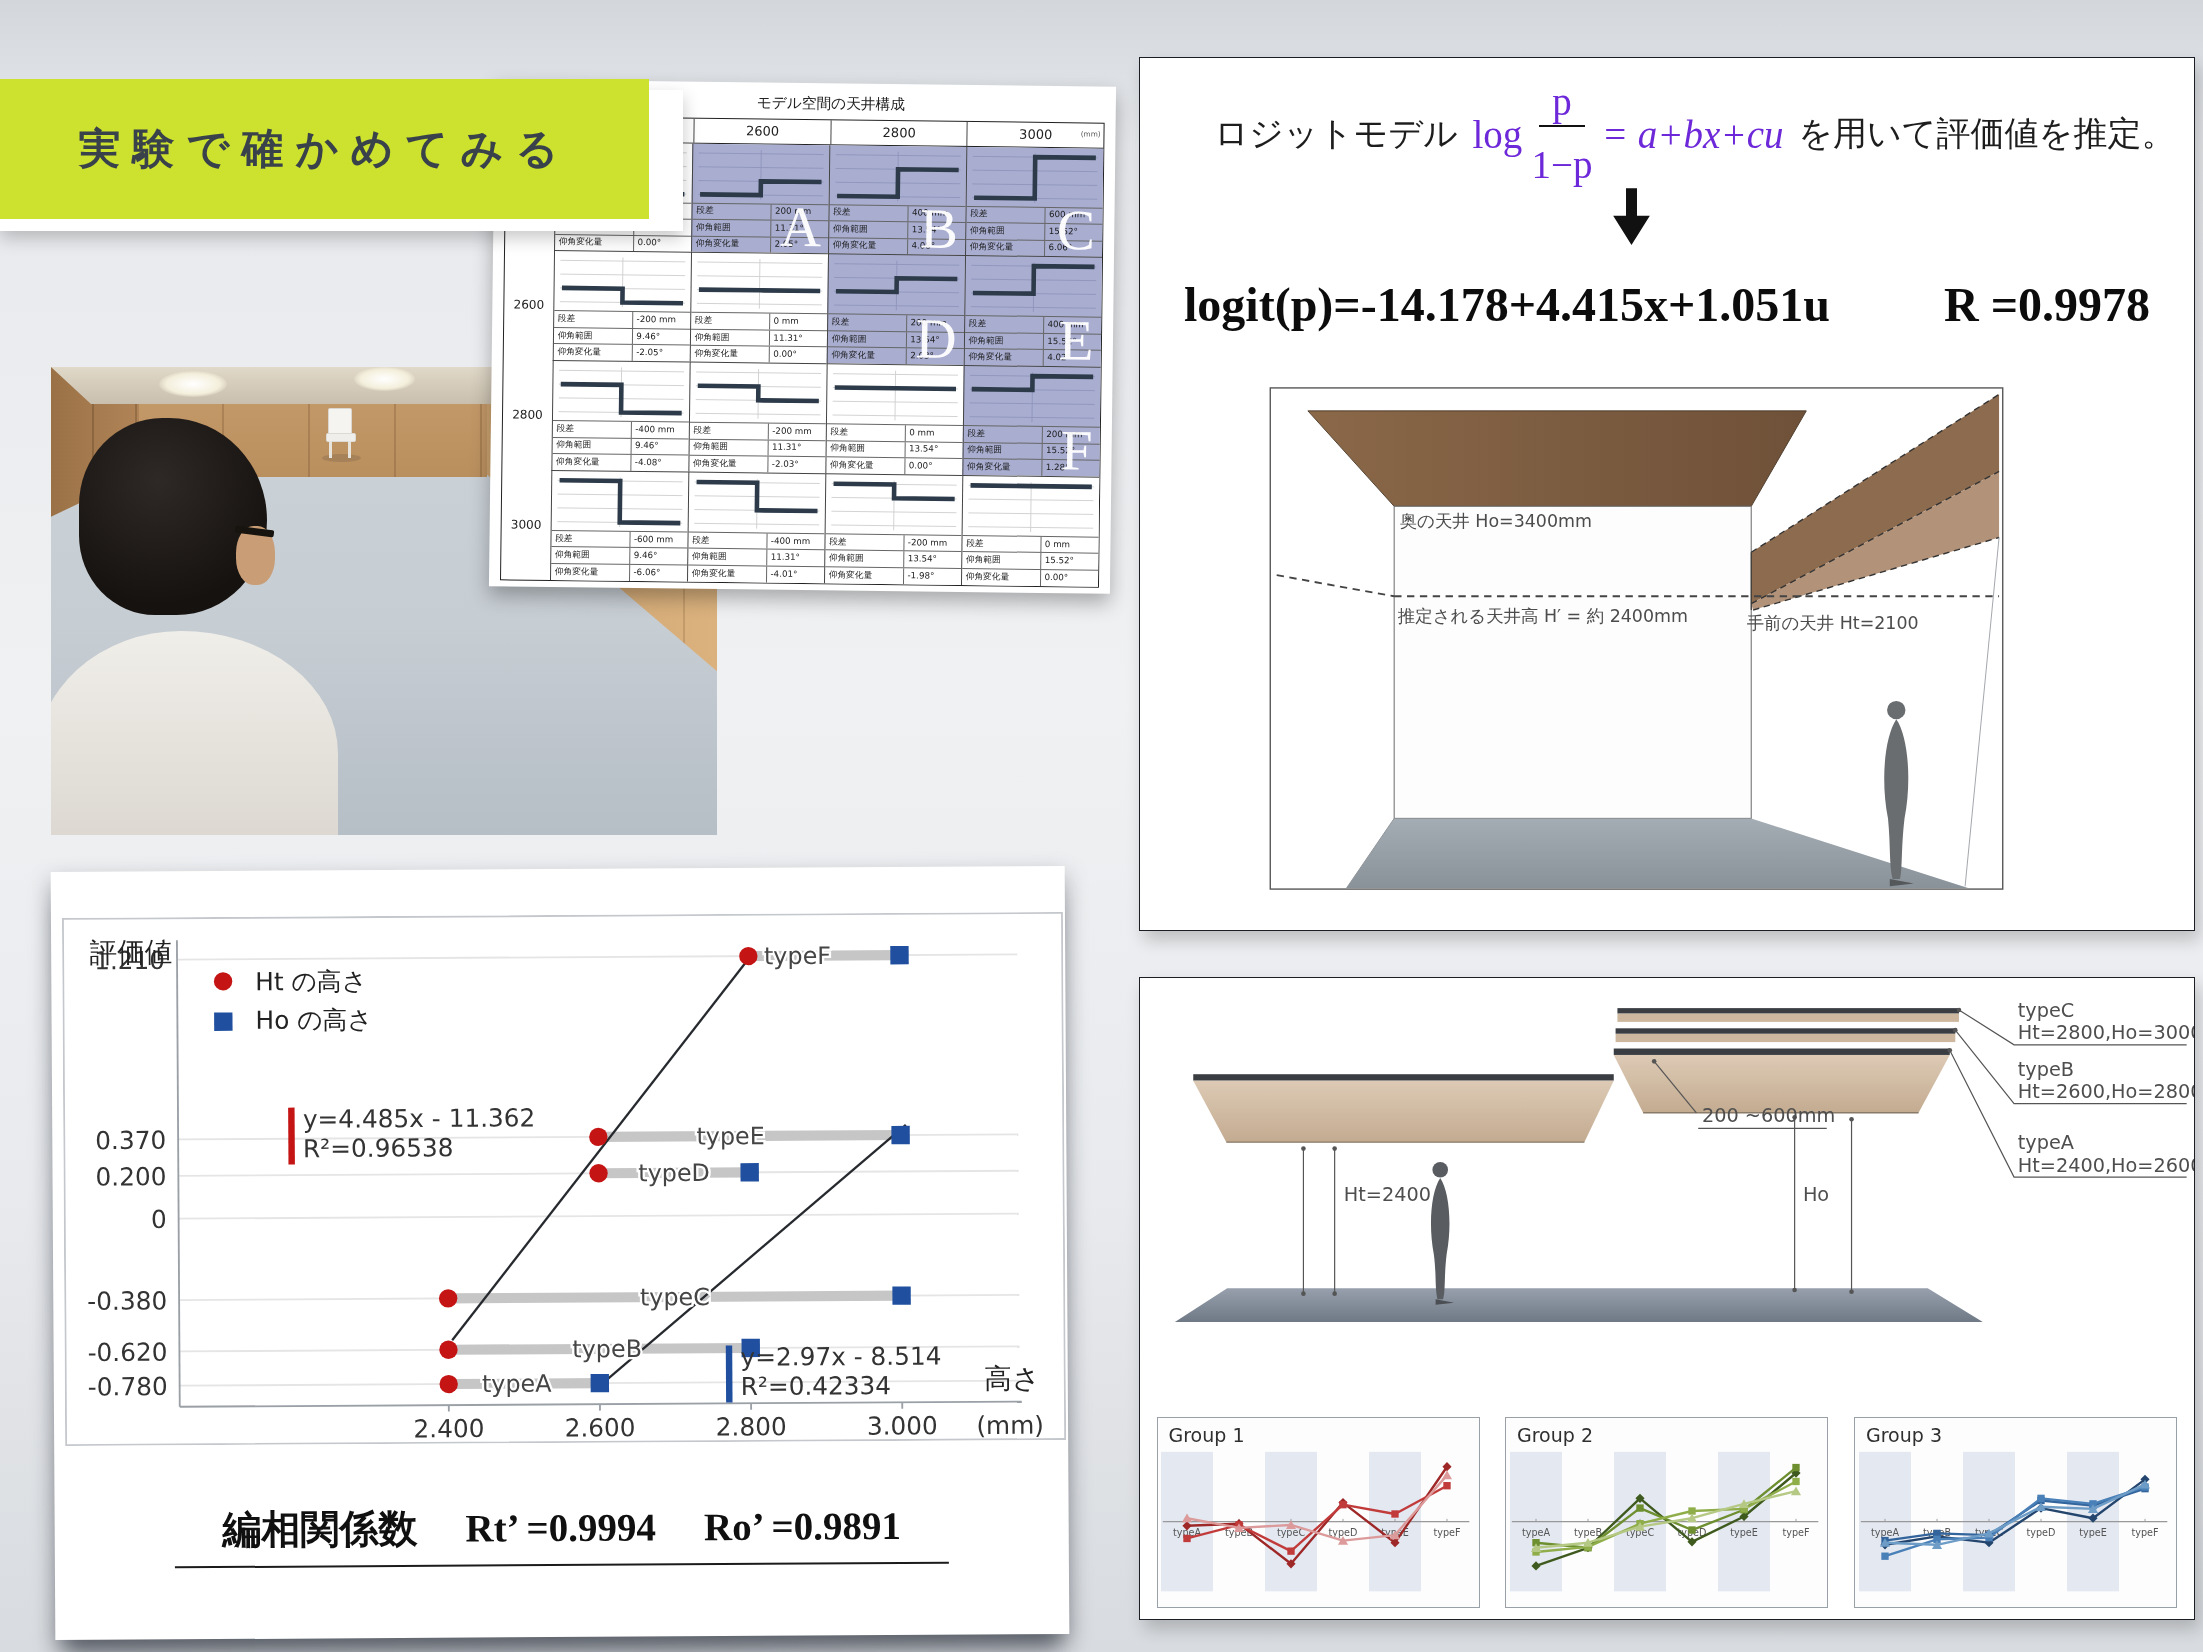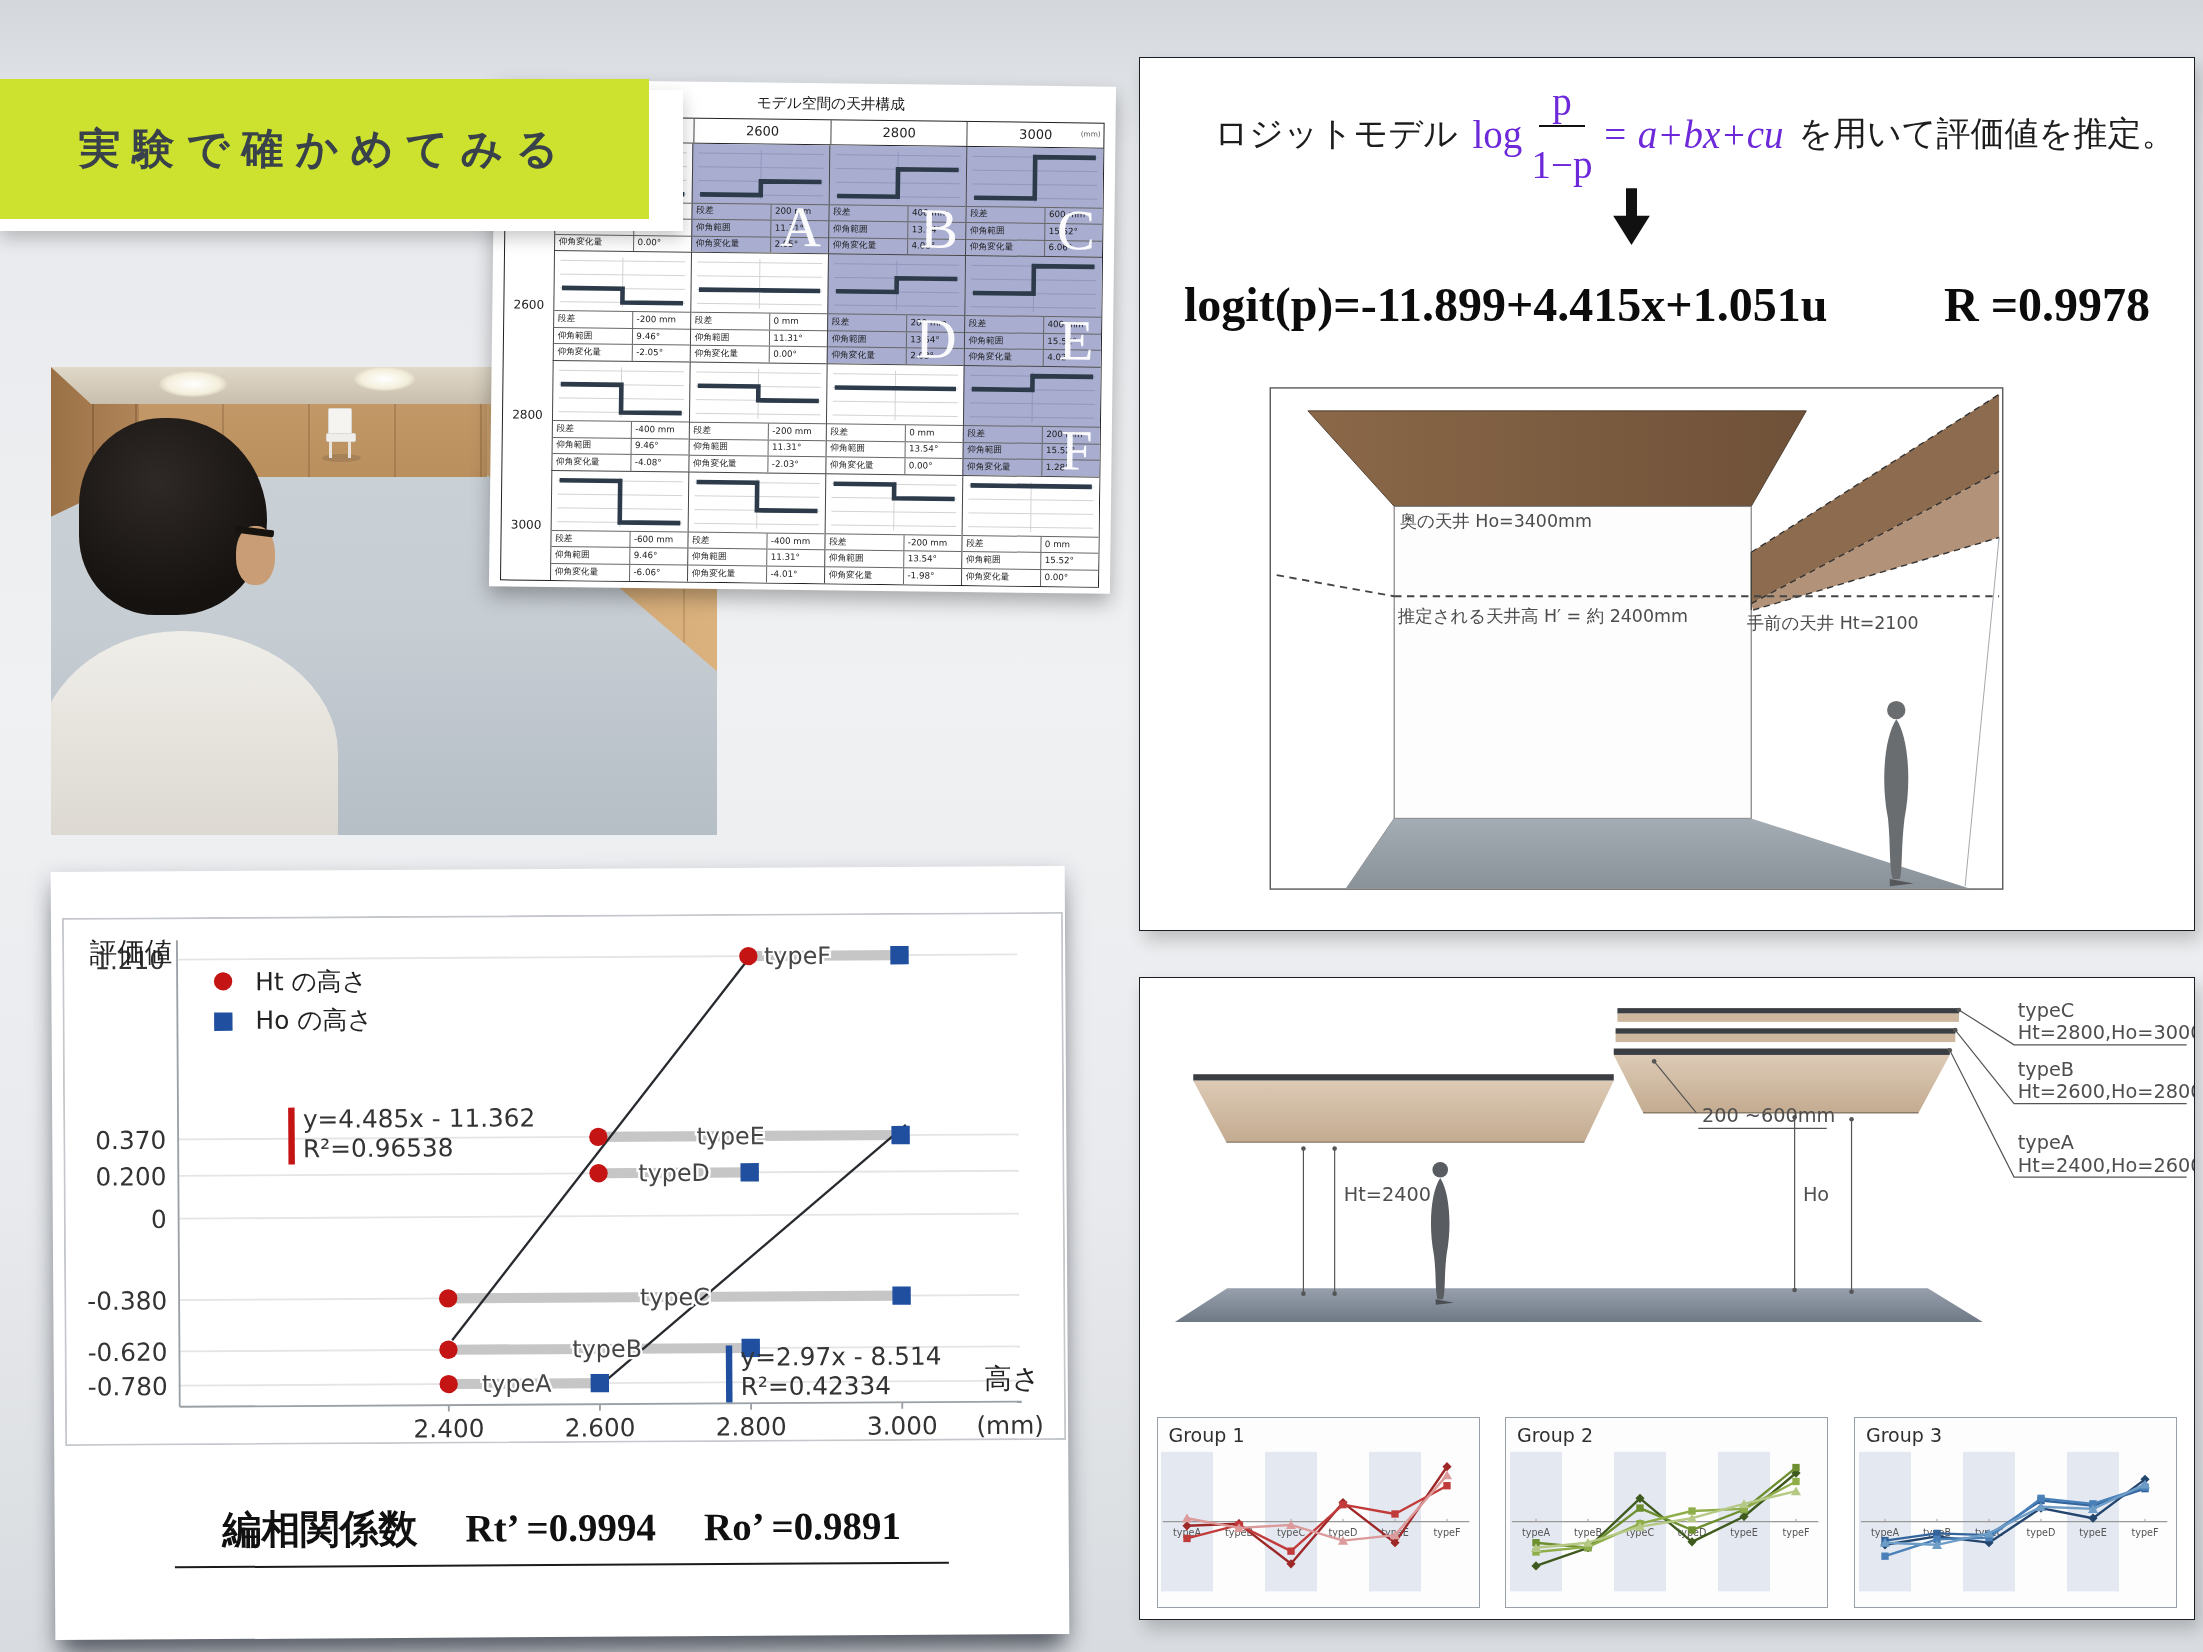--- a/index.html
+++ b/index.html
@@ -612,21 +612,21 @@
         <span class="rhs">= a+bx+cu</span>
       </span>
       <span class="jp">を用いて評価値を推定。</span>
     </div>
 
     <svg class="down-arrow" width="55" height="59" viewBox="0 0 60 64">
       <path d="M24 0 h12 v30 h14 L30 62 L10 30 h14 Z" fill="#111"></path>
     </svg>
 
     <div class="logit-eq-row">
-      <span class="bigeq">logit(p)=-11.899+4.415x+1.051u</span>
+      <span class="bigeq">logit(p)=-14.178+4.415x+1.051u</span>
       <span class="bigeq">R =0.9978</span>
     </div>
 
     <svg class="room" viewBox="0 0 800 548">
       <defs>
         <linearGradient id="ceilgrad" x1="0" y1="0" x2="1" y2="0">
           <stop offset="0" stop-color="#8a6848"></stop>
             <stop offset="1" stop-color="#6f5139"></stop>
         </linearGradient>
         <linearGradient id="floorgrad" x1="0" y1="0" x2="0" y2="1">

